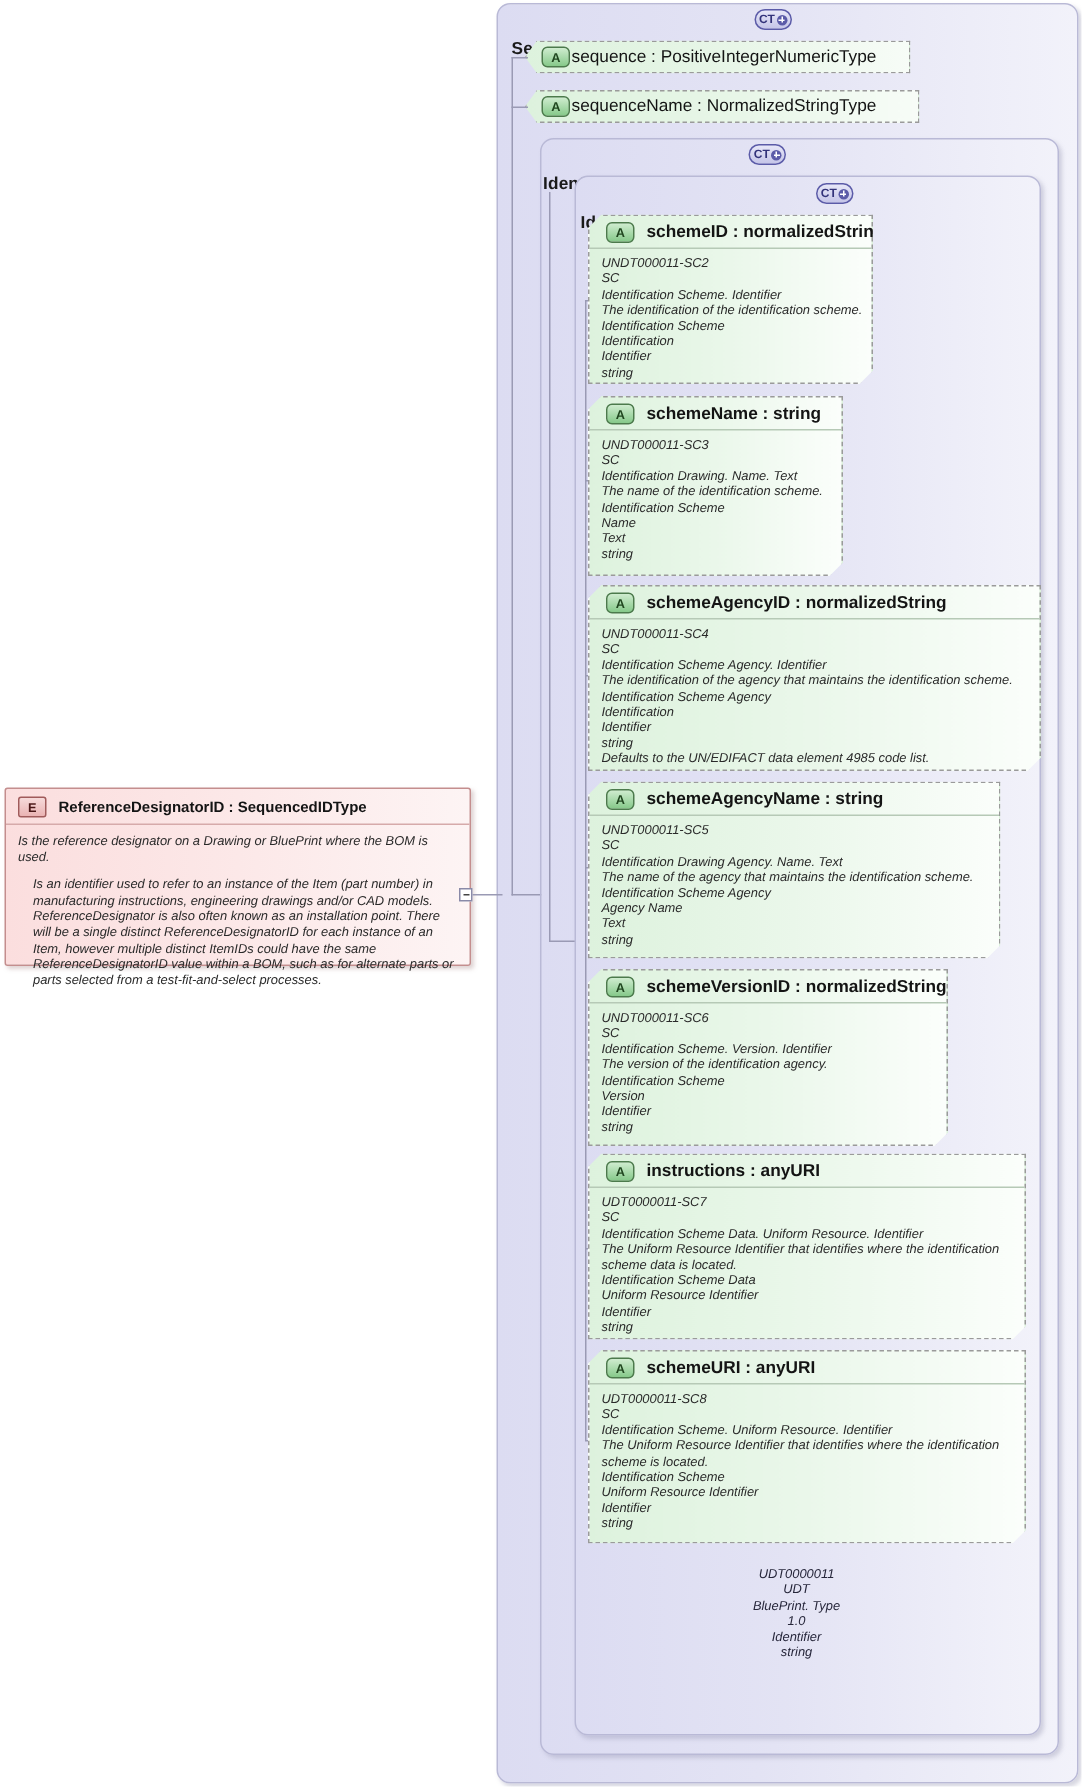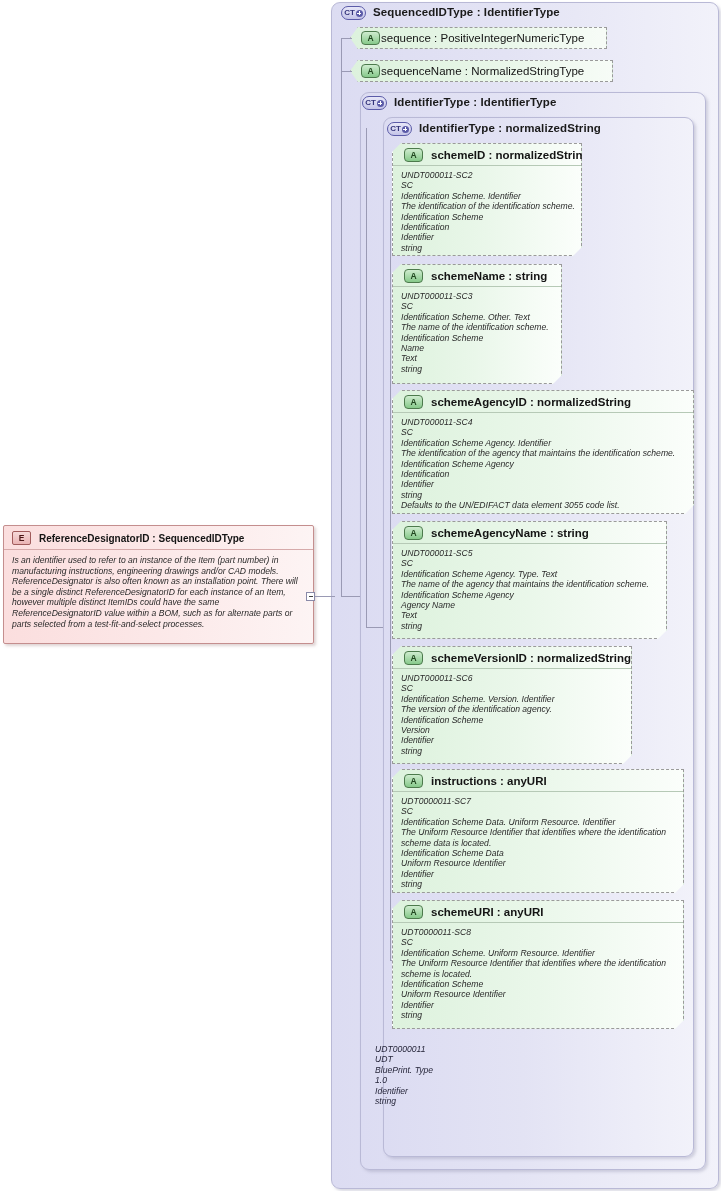--- a/index.html
+++ b/index.html
@@ -18,23 +18,24 @@
     border: 1px solid #b9b9d6;
     border-radius: 9px;
     background: linear-gradient(to right, #dcdcf2 0%, #e3e3f4 45%, #f2f2fa 100%);
     box-shadow: 2px 2px 3px rgba(140,140,170,0.35);
   }
 
   
   .node-head {
     position: absolute;
     display: flex;
-    align-items: flex-start;
+    align-items: flex-end;
     gap: 7px;
     white-space: nowrap;
+    flex-direction: column;
   }
   .node-head .label {
     font-size: 11.5px;
     font-weight: bold;
     color: #1a1a1a;
     letter-spacing: .1px;
   }
 
   
   .ct-icon {
@@ -135,21 +136,21 @@
     display: flex; align-items: center; gap: 8px;
     padding: 5px 8px 4px 8px;
     border-bottom: 1px solid #d6aaaa;
   }
   .elem-box .hdr .label { font-size: 10px; font-weight: bold; color: #141414; white-space: nowrap; }
   .elem-box .doc {
     padding: 5px 7px 6px 8px;
     font-size: 8.6px; font-style: italic; line-height: 10.6px; color: #2a2a2a;
   }
   .elem-box .doc p { margin: 0 0 8px 0; }
-  .elem-box .doc p:last-child { margin-bottom: 0; }
+  .elem-box .doc p:last-child { margin-bottom: 0; margin-left: 10px; }
 
   
   .ct-doc {
     position: absolute;
     font-size: 8.6px; font-style: italic; line-height: 10.4px; color: #26263a;
   }
   .ct-doc div { white-space: normal; }
 
   
   .ln { position: absolute; background: #9a9ab4; }
@@ -256,21 +257,21 @@
   <div class="attr-box" style="left:392px; top:264px; width:170px; height:120px;">
     <div class="hdr">
       <span class="a-icon">
           <span>A</span>
         </span>
       <span class="label">schemeName : string</span>
     </div>
     <div class="doc">
       <div>UNDT000011-SC3</div>
       <div>SC</div>
-      <div>Identification Scheme. Other. Text</div>
+      <div>Identification Drawing. Name. Text</div>
       <div>The name of the identification scheme.</div>
       <div>Identification Scheme</div>
       <div>Name</div>
       <div>Text</div>
       <div>string</div>
     </div>
   </div>
 
   <div class="attr-box" style="left:392px; top:390px; width:302px; height:124px;">
     <div class="hdr">
@@ -281,35 +282,35 @@
     </div>
     <div class="doc">
       <div>UNDT000011-SC4</div>
       <div>SC</div>
       <div>Identification Scheme Agency. Identifier</div>
       <div>The identification of the agency that maintains the identification scheme.</div>
       <div>Identification Scheme Agency</div>
       <div>Identification</div>
       <div>Identifier</div>
       <div>string</div>
-      <div>Defaults to the UN/EDIFACT data element 3055 code list.</div>
+      <div>Defaults to the UN/EDIFACT data element 4985 code list.</div>
     </div>
   </div>
 
   <div class="attr-box" style="left:392px; top:521px; width:275px; height:118px;">
     <div class="hdr">
       <span class="a-icon">
           <span>A</span>
         </span>
       <span class="label">schemeAgencyName : string</span>
     </div>
     <div class="doc">
       <div>UNDT000011-SC5</div>
       <div>SC</div>
-      <div>Identification Scheme Agency. Type. Text</div>
+      <div>Identification Drawing Agency. Name. Text</div>
       <div>The name of the agency that maintains the identification scheme.</div>
       <div>Identification Scheme Agency</div>
       <div>Agency Name</div>
       <div>Text</div>
       <div>string</div>
     </div>
   </div>
 
   <div class="attr-box" style="left:392px; top:646px; width:240px; height:118px;">
     <div class="hdr">
@@ -361,37 +362,38 @@
       <div>SC</div>
       <div>Identification Scheme. Uniform Resource. Identifier</div>
       <div>The Uniform Resource Identifier that identifies where the identification scheme is located.</div>
       <div>Identification Scheme</div>
       <div>Uniform Resource Identifier</div>
       <div>Identifier</div>
       <div>string</div>
     </div>
   </div>
 
-  <div class="ct-doc" style="left:375px; top:1044px; width:312px;">
+  <div class="ct-doc" style="left:375px; top:1044px; width:312px;text-align:center;">
     <div>UDT0000011</div>
     <div>UDT</div>
     <div>BluePrint. Type</div>
     <div>1.0</div>
     <div>Identifier</div>
     <div>string</div>
   </div>
 
   <div class="elem-box" style="left:3px; top:525px; width:311px; height:119px;">
     <div class="hdr">
       <span class="e-icon">
           <span>E</span>
         </span>
       <span class="label">ReferenceDesignatorID : SequencedIDType</span>
     </div>
     <div class="doc">
+      <p>Is the reference designator on a Drawing or BluePrint where the BOM is used.</p>
       <p>Is an identifier used to refer to an instance of the  Item (part number) in manufacturing instructions, engineering drawings and/or CAD models. ReferenceDesignator is also often known as an installation point. There will be a single distinct ReferenceDesignatorID for each instance of an Item, however multiple distinct ItemIDs could have the same ReferenceDesignatorID value within a BOM, such as for alternate parts or parts selected from a test-fit-and-select processes.</p>
     </div>
   </div>
 
   <div class="ln h" style="left:314px; top:596px; width:21px;"></div>
   <div class="expander" style="left:306px; top:592px;"></div>
 
 </div>
 
 </body></html>

